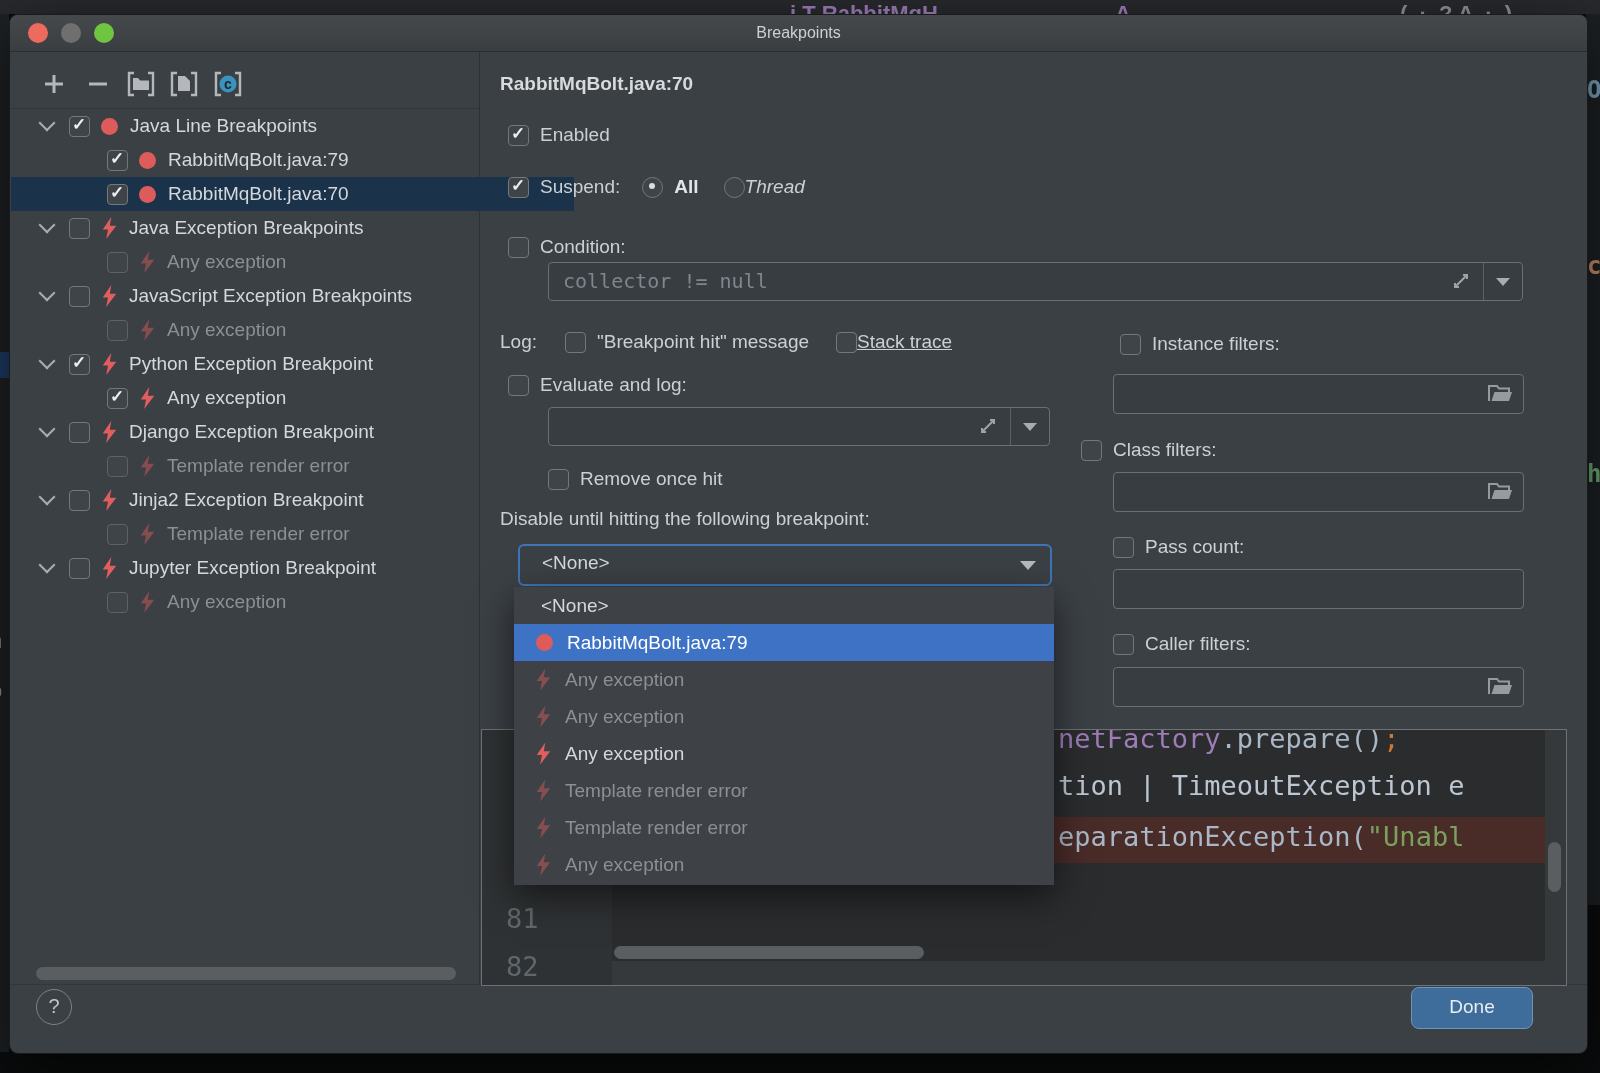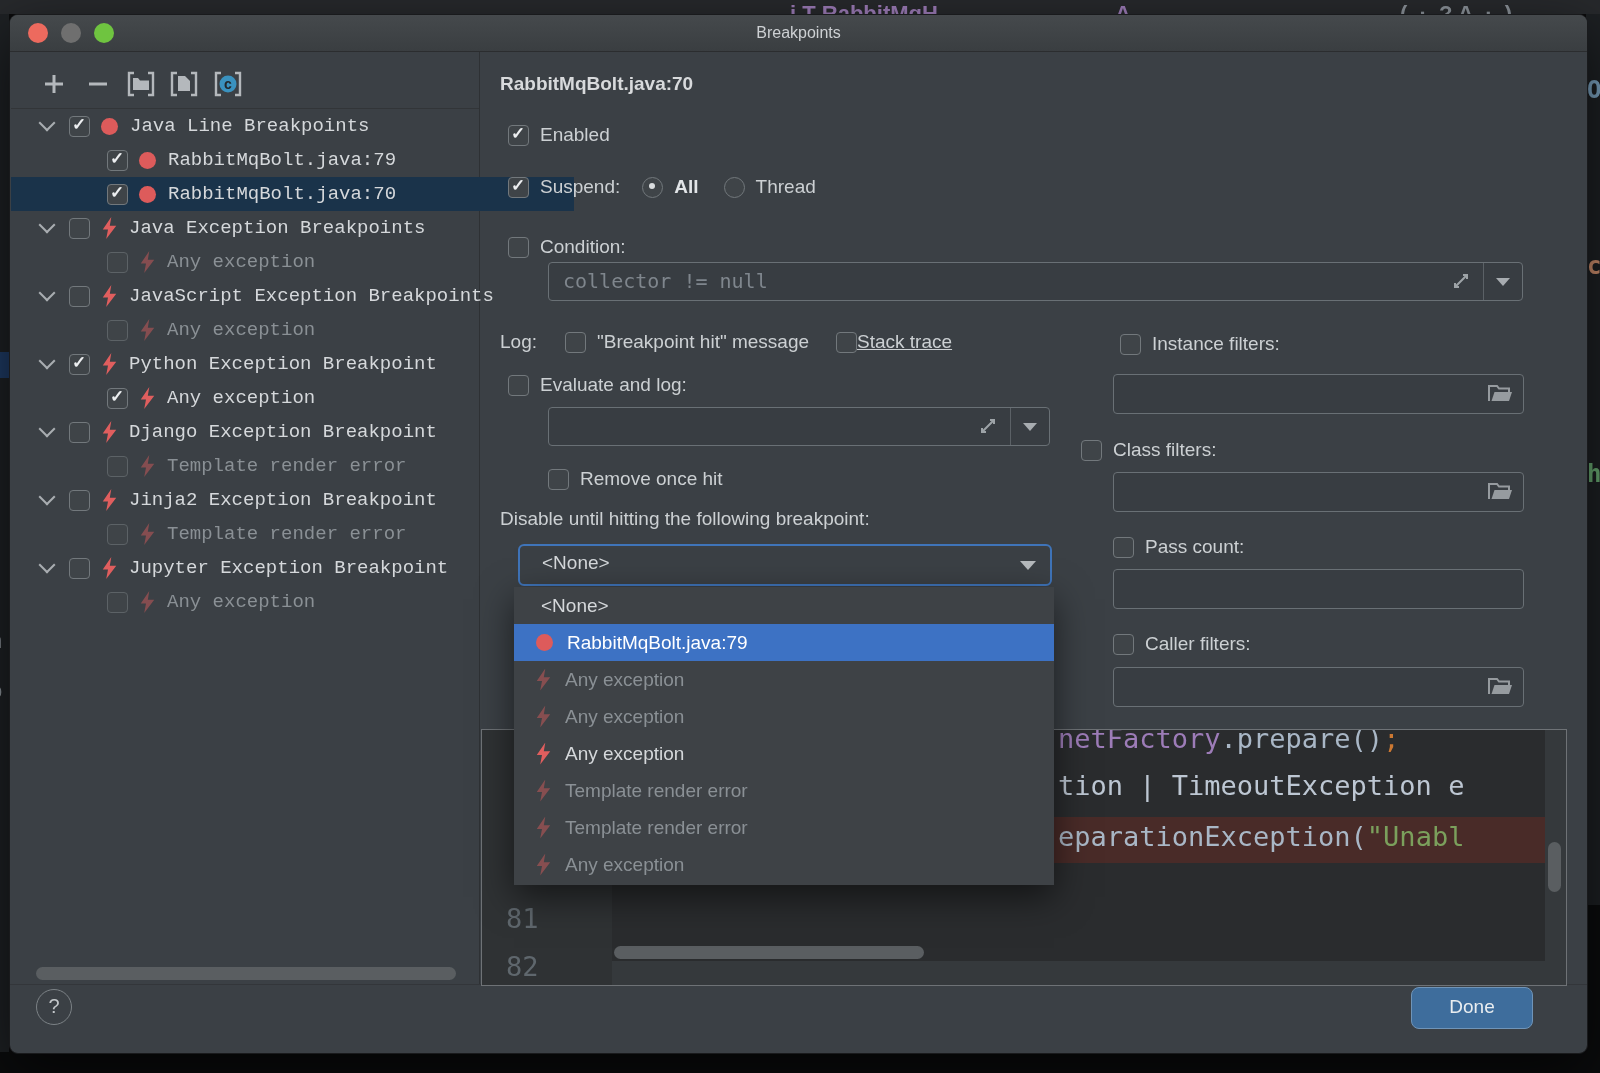--- a/index.html
+++ b/index.html
@@ -29,21 +29,21 @@
   
   .divider-v{position:absolute;left:469px;top:37px;width:1px;height:932px;background:#2e3134;}
   .divider-tree-top{position:absolute;left:1px;top:93px;width:468px;height:1px;background:#323538;}
   .divider-footer{position:absolute;left:0;top:969px;width:1577px;height:1px;background:#33363a;}
 
   .tbar-icon{position:absolute;top:54px;width:30px;height:30px;cursor:default;}
   .tree-row{position:absolute;left:1px;width:467px;height:34px;display:flex;align-items:center;overflow:hidden;}
   .tree-row.group{padding-left:30px;}
   .tree-row.leaf{padding-left:96px;}
   .tree-row.selected{background:#1a334a;}
-  .tree-label{font-size:19px;white-space:nowrap;margin-left:12px;font-family:Liberation Mono, monospace;}
+  .tree-label{font-size:19px;white-space:nowrap;margin-left:12px;}
   .t-bright{color:#d5d8db;}
   .t-dim{color:#8a9095;}
 
   .chev{flex:none;width:10px;height:10px;border-right:2px solid #a9adb1;border-bottom:2px solid #a9adb1;
         transform:rotate(45deg);margin-top:-6px;margin-right:16px;}
   .cb{flex:none;width:19px;height:19px;border-radius:4px;border:1.5px solid #72787c;background:#3f4448;position:relative;}
   .cb.dim{border-color:#5c6266;}
   .cb.on::after{content:"✓";position:absolute;left:2px;top:-3px;font-size:17px;font-weight:bold;color:#eceef0;}
   .dot{flex:none;width:17px;height:17px;border-radius:50%;background:#dd5b5b;margin-left:11px;}
   .bolt{flex:none;width:15px;height:22px;background:#e05e5e;margin-left:12px;
@@ -258,21 +258,21 @@
       <div class="cb on"></div>
       <span class="lbl" style="margin-left:11px;">Enabled</span>
     </div>
 
     <div class="row" style="left:498px;top:160px;">
       <div class="cb on"></div>
       <span class="lbl" style="margin-left:11px;">Suspend:</span>
       <div class="radio sel" style="margin-left:22px;"></div>
       <span class="lbl" style="margin-left:11px;font-weight:bold;color:#e2e5e8;">All</span>
       <div class="radio" style="margin-left:25px;"></div>
-      <span class="lbl" style="margin-left:11px;">Thread</span>
+      <span class="lbl" style="margin-left:0;font-style:italic;">Thread</span>
     </div>
 
     <div class="row" style="left:498px;top:220px;">
       <div class="cb"></div>
       <span class="lbl" style="margin-left:11px;">Condition:</span>
     </div>
     <div class="fld" style="left:538px;top:247px;width:973px;height:37px;">
       <span class="cond-text mono">collector != null</span>
       <div class="vsep"></div>
       <div class="arr"></div>

